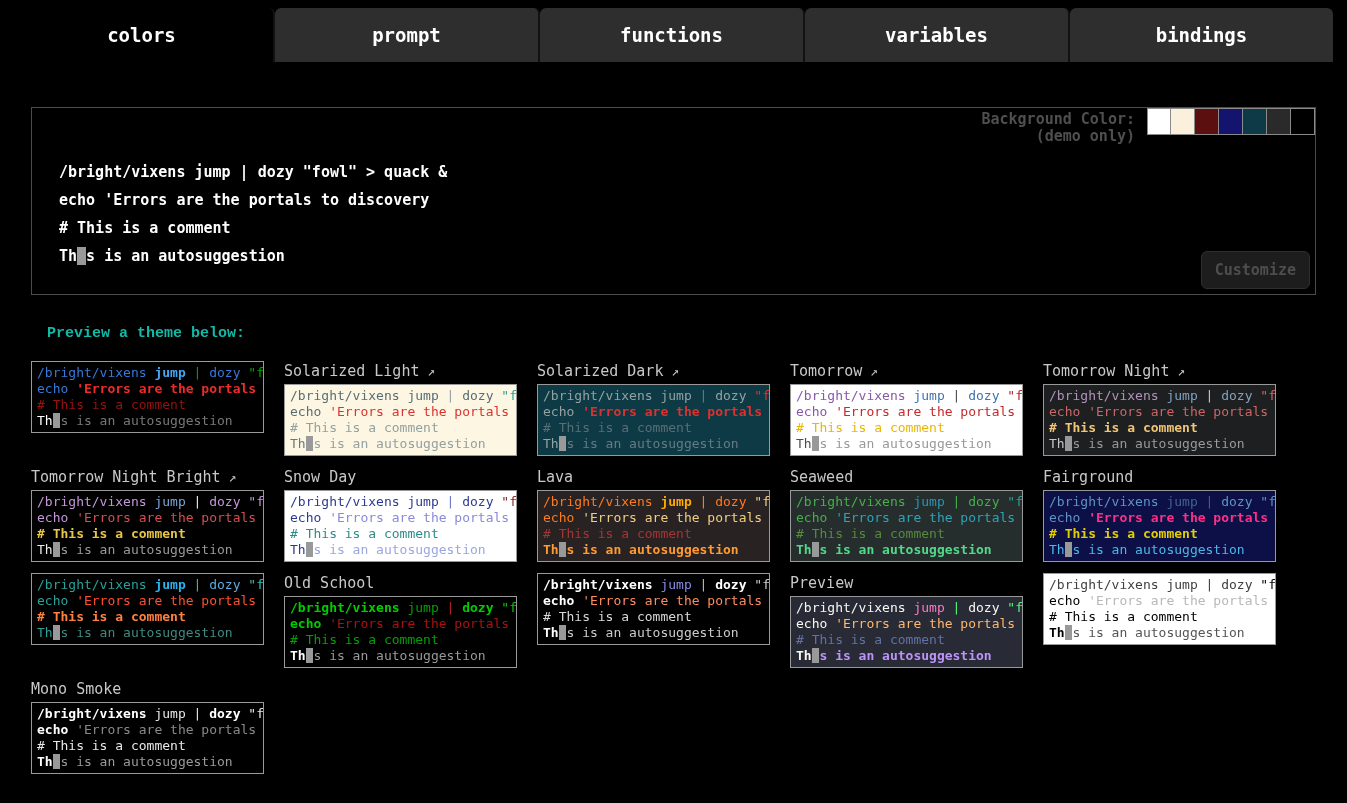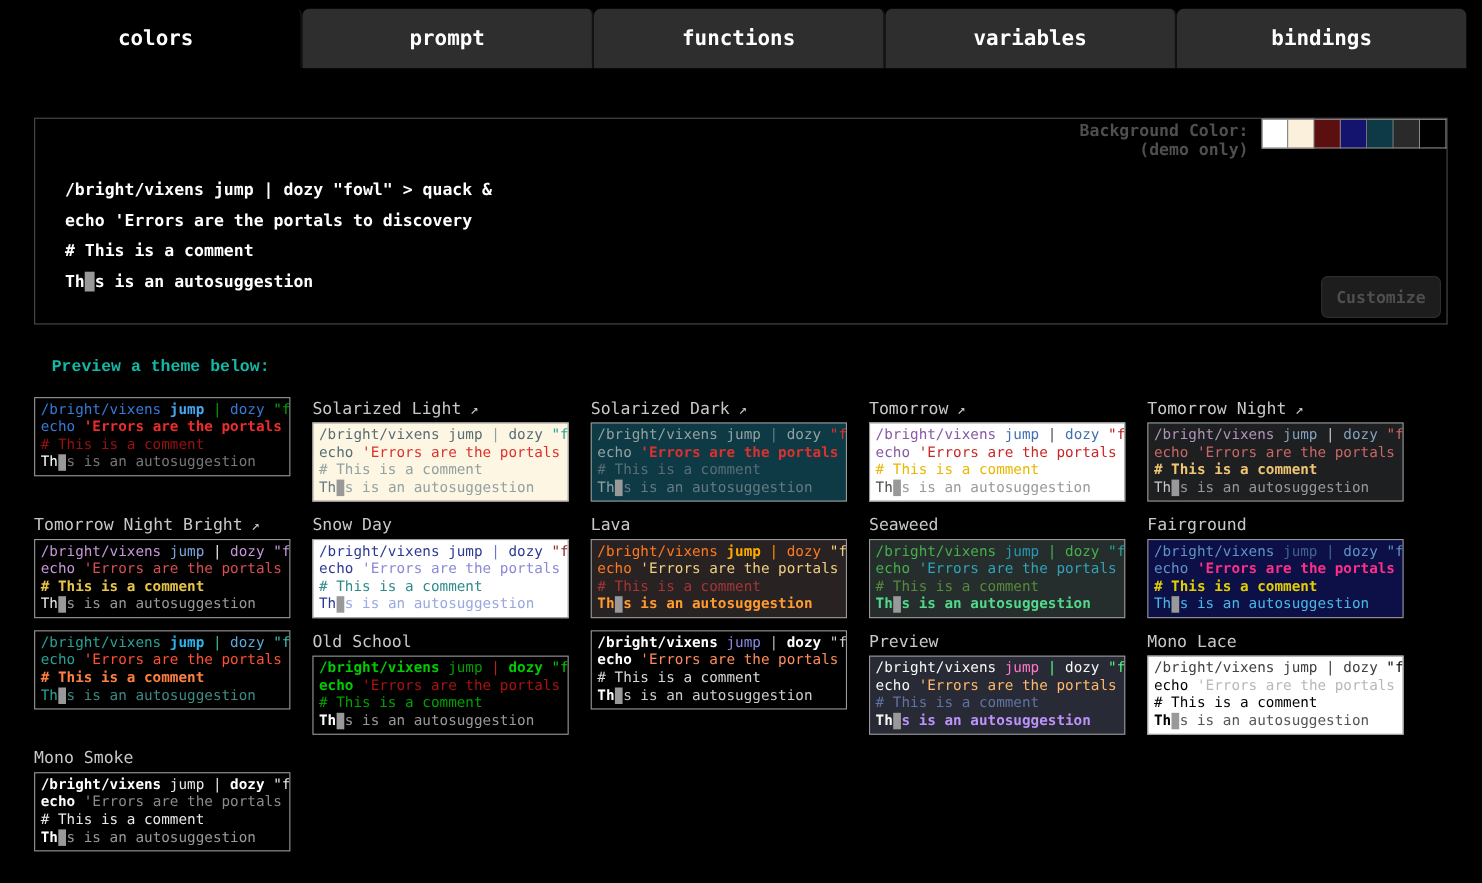--- a/index.html
+++ b/index.html
@@ -201,21 +201,20 @@
     <div class="theme-cell">
       <div class="theme-title"><span>Preview</span></div>
       <div class="theme-card" style="background: rgb(40, 42, 54);">
         <div class="cline"><span style="color: rgb(248, 248, 242);">/bright/vixens </span><span style="color: rgb(255, 121, 198);">jump </span><span style="color: rgb(80, 250, 123);">| </span><span style="color: rgb(248, 248, 242);">dozy </span><span style="color: rgb(80, 250, 123);">"fowl" &gt; quack &amp;</span></div>
         <div class="cline"><span style="color: rgb(248, 248, 242);">echo </span><span style="color: rgb(255, 184, 108);">'Errors are the portals to discovery</span></div>
         <div class="cline"><span style="color: rgb(98, 114, 164);"># This is a comment</span></div>
         <div class="cline"><span style="color: rgb(248, 248, 242); font-weight: bold;">Th</span><span class="cursor">i</span><span style="color: rgb(189, 147, 249); font-weight: bold;">s is an autosuggestion</span></div>
       </div>
     </div>
     <div class="theme-cell">
-      <div class="theme-title"><span>Mono Lace</span></div>
       <div class="theme-card" style="background: rgb(255, 255, 255);">
         <div class="cline"><span style="color: #404040;">/bright/vixens jump | dozy </span><span style="color: rgb(0, 0, 0);">"fowl" &gt; quack &amp;</span></div>
         <div class="cline"><span style="color: rgb(0, 0, 0);">echo </span><span style="color: rgb(184, 184, 184);">'Errors are the portals to discovery</span></div>
         <div class="cline"><span style="color: rgb(0, 0, 0);"># This is a comment</span></div>
         <div class="cline"><span style="color: rgb(0, 0, 0); font-weight: bold;">Th</span><span class="cursor">i</span><span style="color: rgb(85, 85, 85);">s is an autosuggestion</span></div>
       </div>
     </div>
     <div class="theme-cell">
       <div class="theme-title"><span>Mono Smoke</span></div>
       <div class="theme-card" style="background: rgb(0, 0, 0);">

